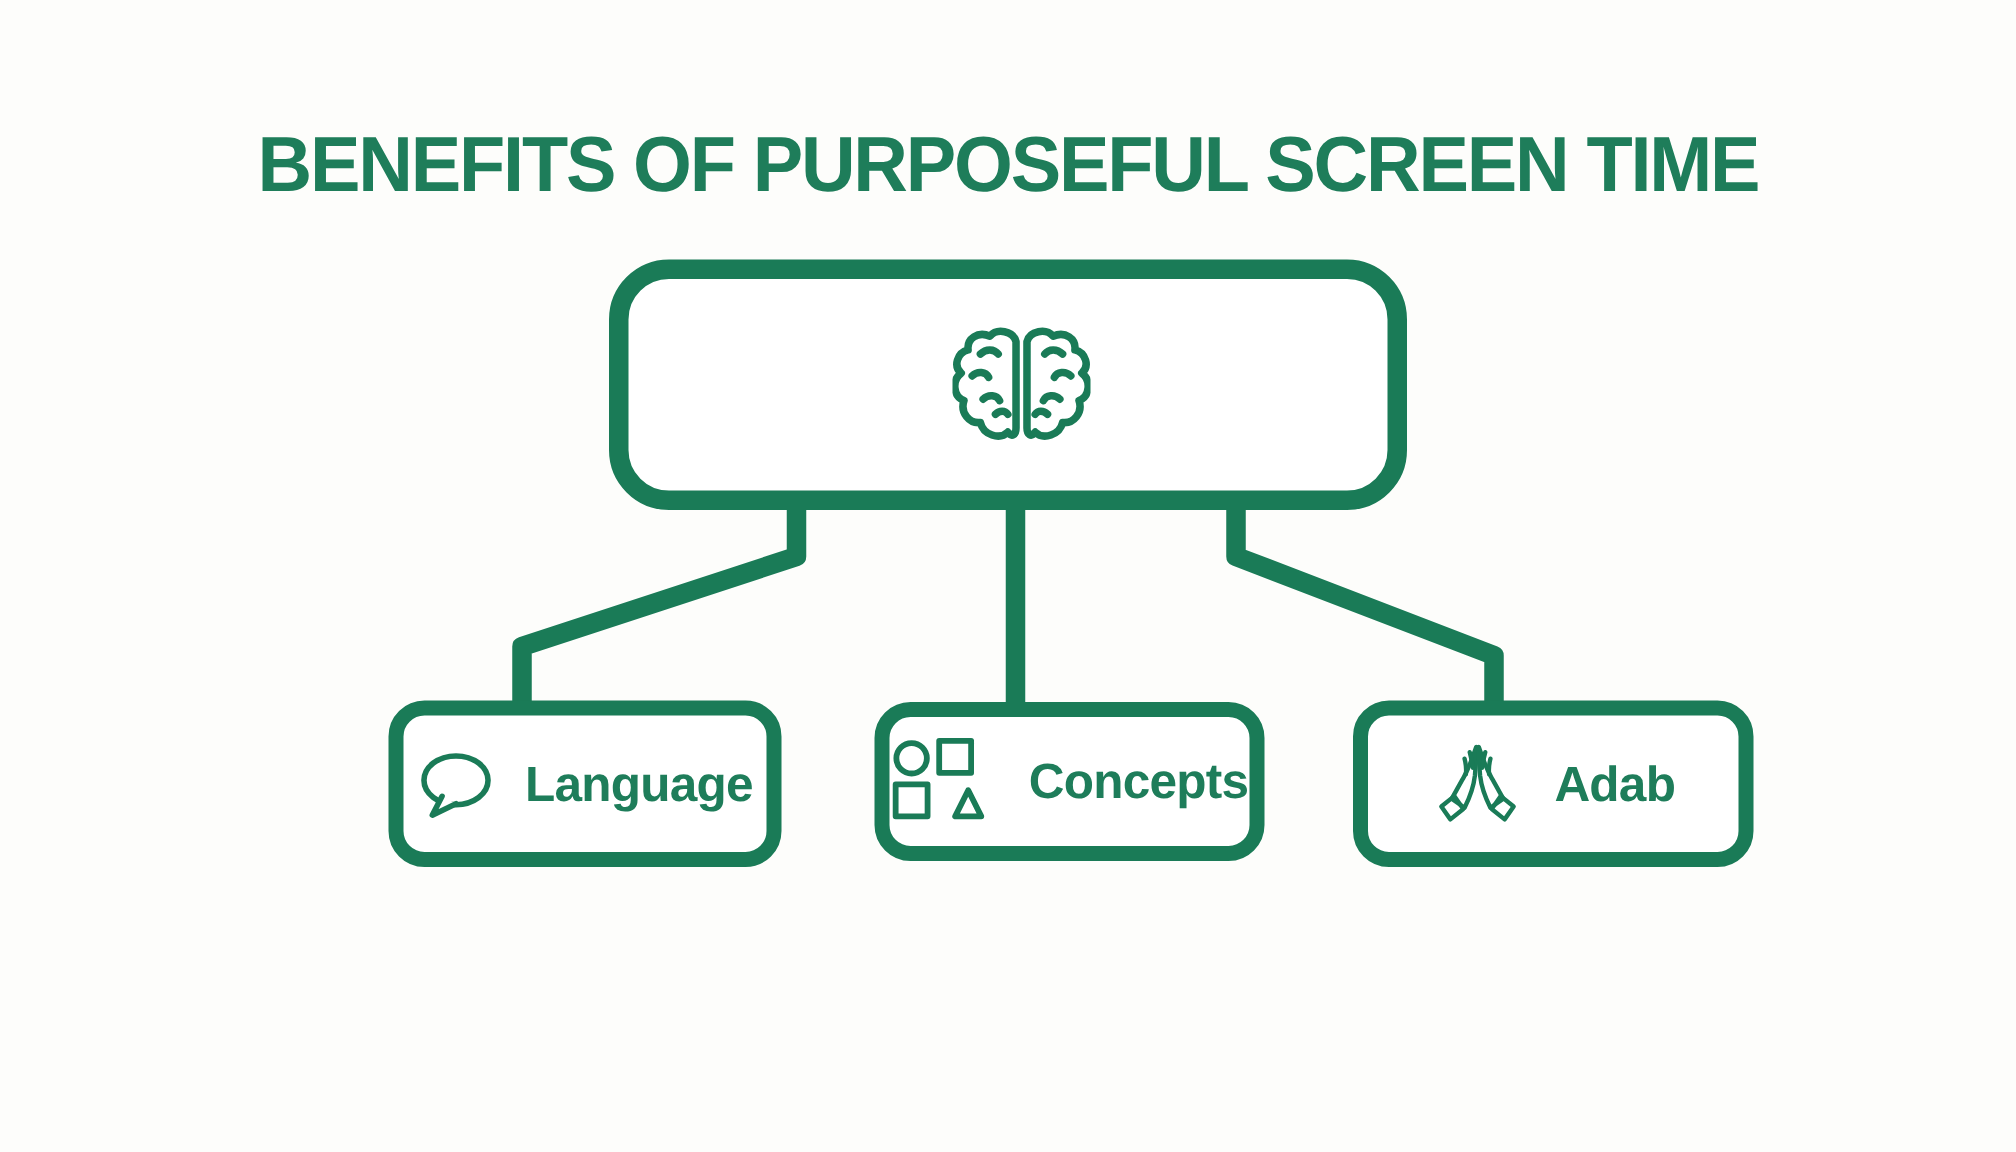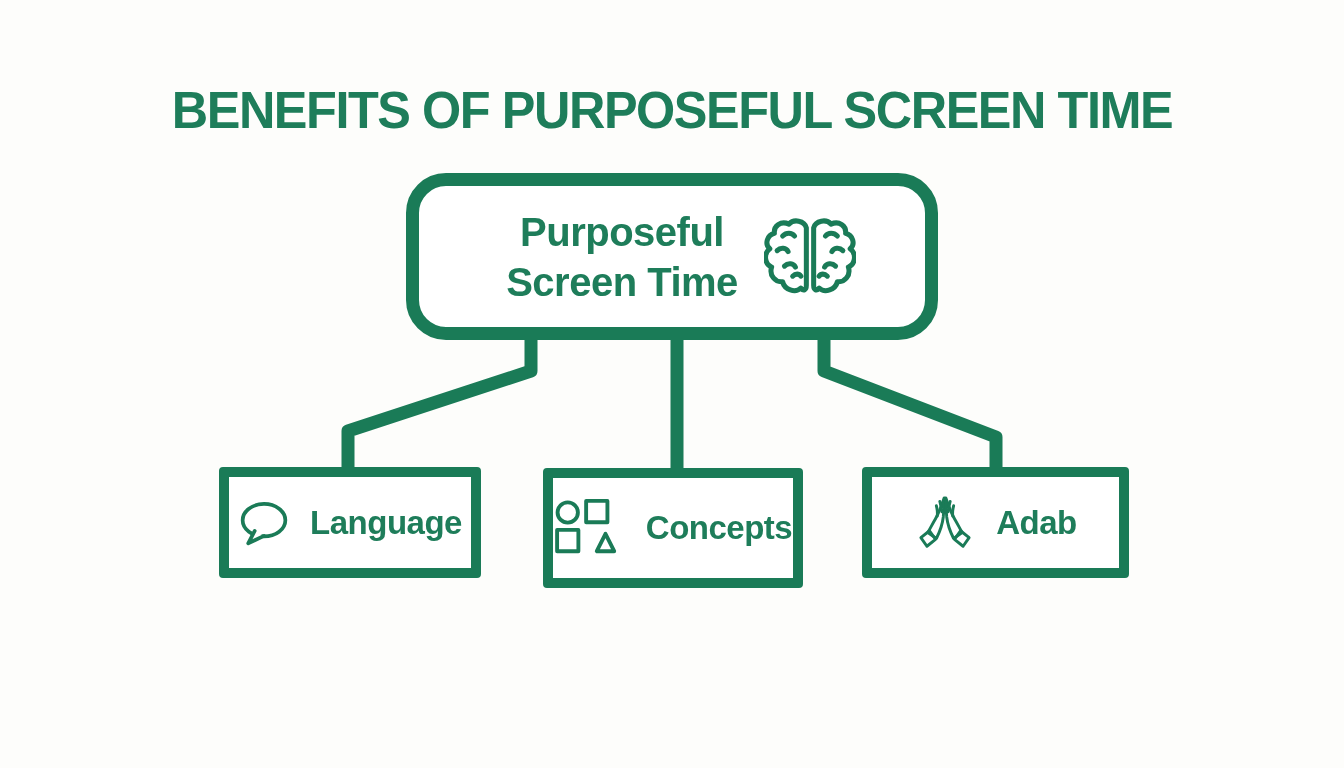--- a/index.html
+++ b/index.html
@@ -56,32 +56,33 @@
     font-size:40px;
     font-weight:bold;
     line-height:1.25;
     letter-spacing:-0.5px;
     text-align:center;
     color:var(--green-text);
   }
   .child-node{
     top:467px;height:111px;
     border-width:10px;
-    border-radius:4px;
+    border-radius:24px;
     gap:20px;
+    margin-left:40px;
   }
   .child-label{
     font-size:33px;
     font-weight:bold;
     letter-spacing:-0.5px;
     color:var(--green-text);
     white-space:nowrap;
   }
   #node-language{left:219px;width:262px;}
-  #node-concepts{left:543px;width:260px;top:468px;height:120px;}
+  #node-concepts{left:543px;width:260px;top:468px;height:106px;}
   #node-adab{left:862px;width:267px;}
   .icon svg{display:block;}
   .icon path,.icon circle,.icon rect,.icon ellipse,.icon polygon,.icon line{
     stroke:var(--green);
     fill:none;
     stroke-linecap:round;
     stroke-linejoin:round;
   }
   .icon .fill-white{fill:#ffffff;}
 </style>
@@ -92,24 +93,20 @@
 
   <div class="title">BENEFITS OF PURPOSEFUL SCREEN TIME</div>
 
   <svg class="connector-svg" viewBox="0 0 1344 768" aria-hidden="true">
     <polyline points="531,333 531,371 348,431 348,470"></polyline>
     <line x1="677" y1="333" x2="677" y2="470"></line>
     <polyline points="824,333 824,371 996,437 996,470"></polyline>
   </svg>
 
   <div class="node root-node">
-    <div class="root-label">
-      <div>Purposeful</div>
-      <div>Screen Time</div>
-    </div>
     <span class="icon">
       <svg width="92" height="84" viewBox="0 0 100 92" stroke-width="5.5">
         <path d="M 46,14 C 44,6 32,4 27,10 C 18,6 10,12 11,20 C 3,22 0,32 6,37 C -1,42 0,54 8,57 C 5,66 12,74 20,73 C 22,82 34,86 40,80 C 43,84 46,82 46,77 L 46,14 Z"></path>
         <path d="M 54,14 C 56,6 68,4 73,10 C 82,6 90,12 89,20 C 97,22 100,32 94,37 C 101,42 100,54 92,57 C 95,66 88,74 80,73 C 78,82 66,86 60,80 C 57,84 54,82 54,77 L 54,14 Z"></path>
         <path d="M 20,23 C 24,19 30,19 33,23"></path>
         <path d="M 14,39 C 18,35 24,36 26,40"></path>
         <path d="M 22,56 C 26,52 32,53 34,57"></path>
         <path d="M 31,67 C 34,64 38,64 40,67"></path>
         <path d="M 67,23 C 70,19 76,19 80,23"></path>
         <path d="M 74,40 C 76,36 82,35 86,39"></path>

